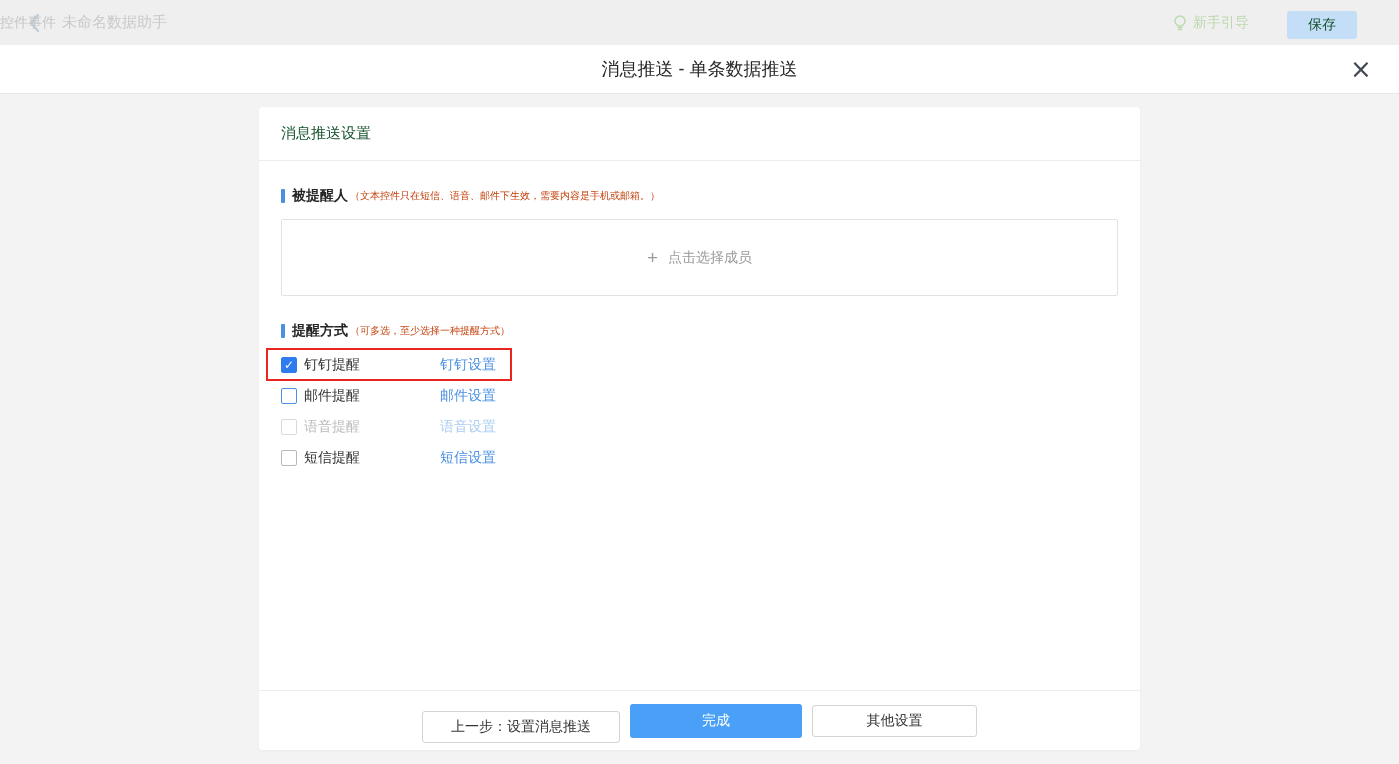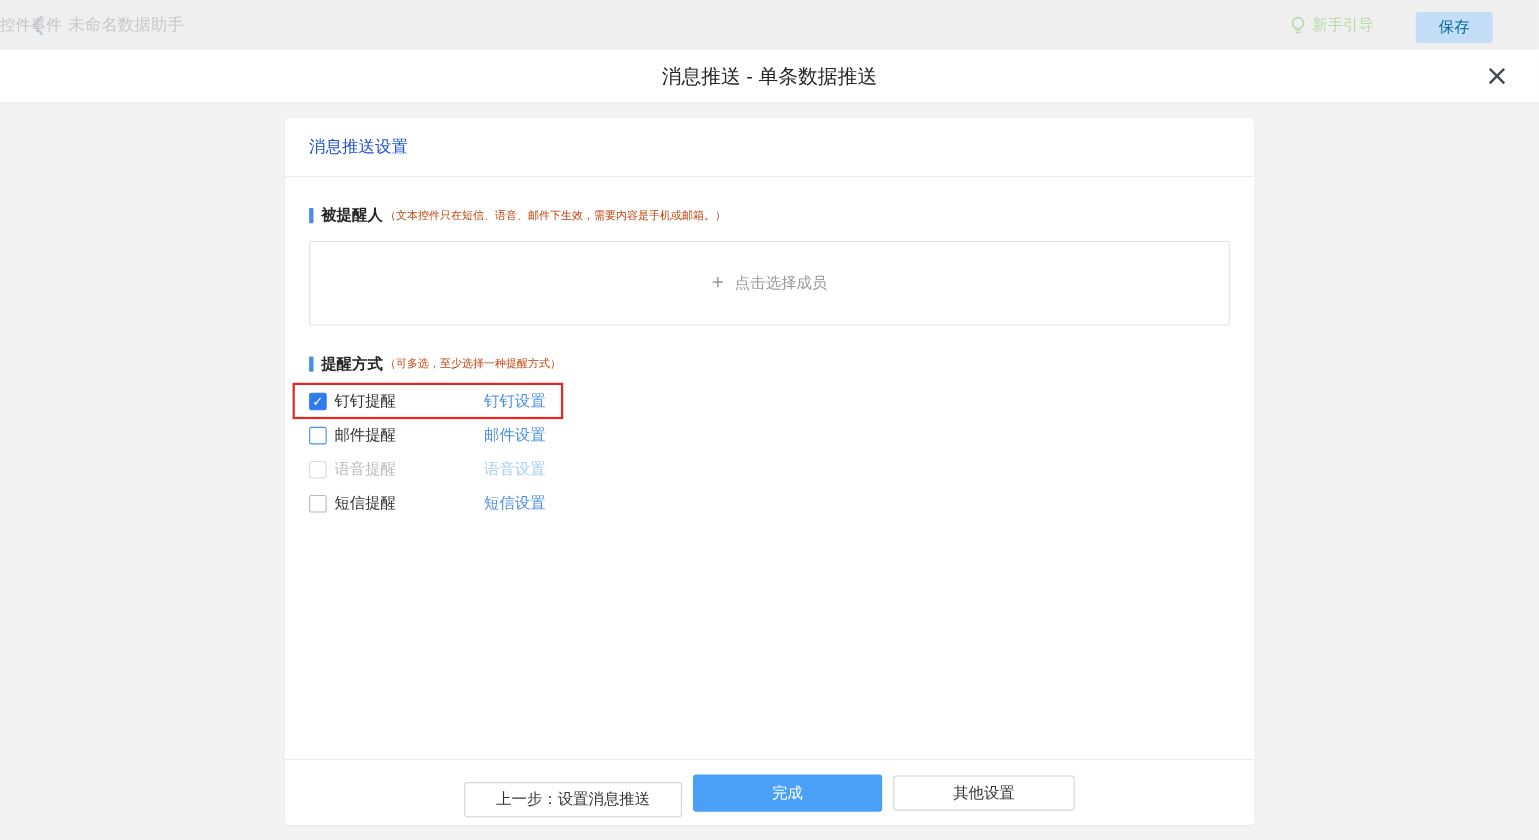--- a/index.html
+++ b/index.html
@@ -14,21 +14,21 @@
   .back-area { display:flex; align-items:center; margin-left:28px; cursor:pointer; }
   .app-title { margin-left:22px; font-size:15px; color:#c9c9c9; }
   .topbar-center {
     position:absolute; left:0; right:0; text-align:left;
     font-size:14px; color:#c6c6c6; pointer-events:none;
   }
   .guide { position:absolute; right:150px; display:flex; align-items:center; gap:6px;
     font-size:14px; color:#bcd9ae; cursor:pointer; }
   .save-btn {
     position:absolute; right:42px; top:11px; width:70px; height:28px;
-    background:#c5def7; color:#0369a1; font-size:14px; border:none; border-radius:3px; cursor:pointer;
+    background:#c5def7; color:#14532d; font-size:14px; border:none; border-radius:3px; cursor:pointer;
   }
 
   
   .modal-header {
     position:absolute; top:45px; left:0; width:1399px; height:49px;
     background:#ffffff; border-bottom:1px solid #e9e9e9;
     display:flex; align-items:center; justify-content:center;
   }
   .modal-title { font-size:18px; color:#262626; }
   .close-btn {
@@ -38,21 +38,21 @@
   }
 
   
   .modal-body { position:absolute; top:95px; left:0; width:1399px; height:669px; background:#f3f3f3; }
   .card {
     position:absolute; left:259px; top:12px; width:881px; height:643px;
     background:#ffffff; border-radius:4px; box-shadow:0 1px 3px rgba(0,0,0,0.03);
   }
   .card-header {
     height:54px; display:flex; align-items:center; padding-left:22px;
-    font-size:15px; color:#1d4ed8; border-bottom:1px solid #ececec;
+    font-size:15px; color:#14532d; border-bottom:1px solid #ececec;
   }
   .card-content { padding:26px 22px 0 22px; }
 
   .section-title-row { display:flex; align-items:center; }
   .section-bar { width:4px; height:14px; background:#4a90e2; border-radius:1px; margin-right:7px; }
   .section-label { font-size:14px; font-weight:bold; color:#262626; }
   .section-note { font-size:10px; color:#c2410c; margin-left:2px; }
 
   .member-box {
     margin-top:14px; width:837px; height:77px;

